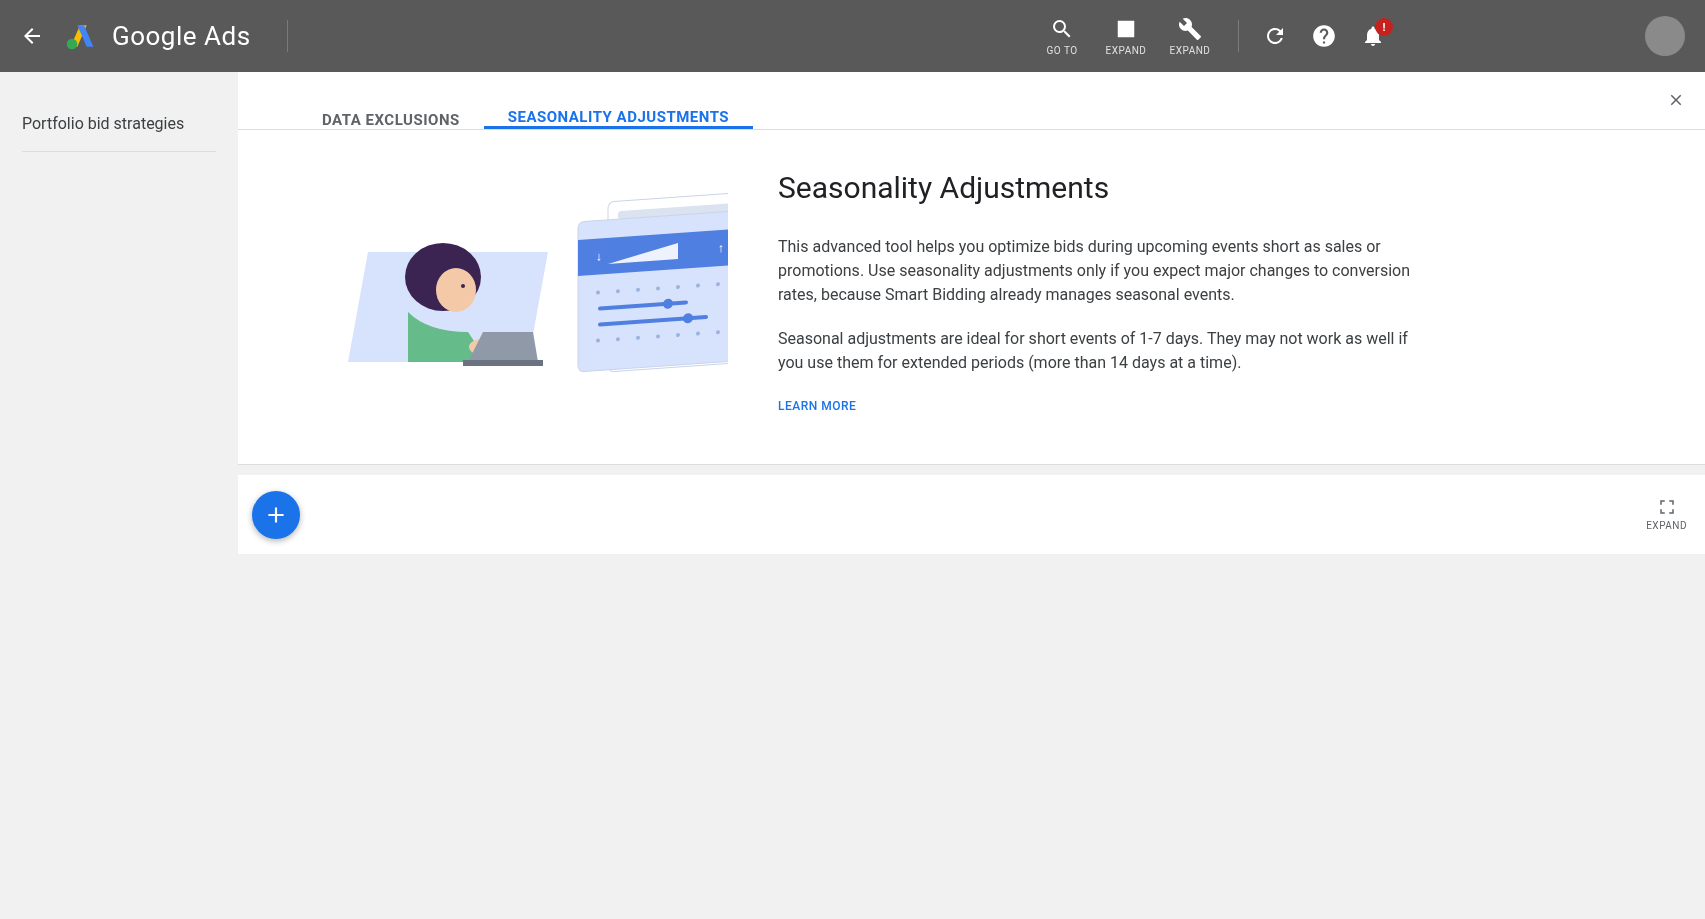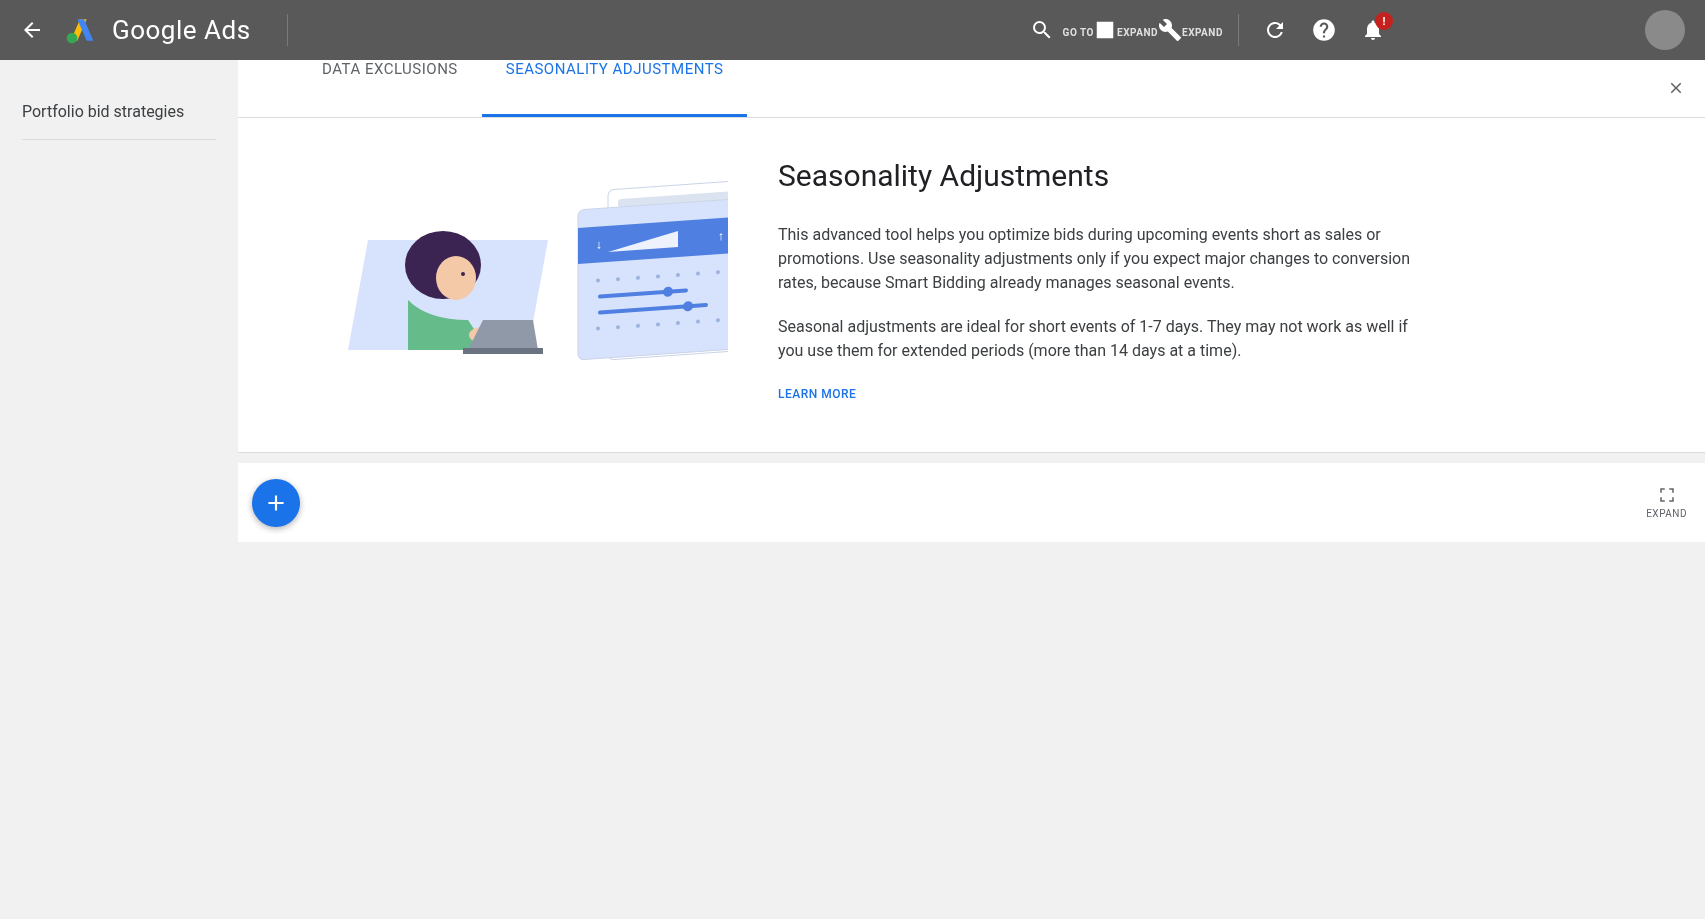--- a/index.html
+++ b/index.html
@@ -1,50 +1,50 @@
 <!DOCTYPE html>
 <html><head>
 <meta charset="utf-8">
 <style>
 * { margin: 0; padding: 0; box-sizing: border-box; font-family: Roboto, Arial, sans-serif; }
 body { background: #f1f1f1; width: 1705px; height: 919px; overflow: hidden; }
 
 .header {
-  height: 60px;
+  height: 72px;
   background: #595959;
   display: flex;
   align-items: center;
   padding: 0 20px;
   color: white;
 }
 .back-btn { cursor: pointer; margin-right: 20px; display:flex; align-items:center; }
 .logo-area { display: flex; align-items: center; gap: 16px; margin-right: 20px;}
 .logo-mark { width: 32px; height: 32px; }
 .logo-text { font-size: 26px; font-weight: 400; letter-spacing: 0.5px; }
 .divider-v { width: 1px; height: 32px; background: #7a7a7a; margin: 0 16px; }
 .header-spacer { flex: 1; }
 .header-tools { display: flex; align-items: center; gap: 0; }
-.tool { display: flex; flex-direction: row; align-items: center; justify-content: space-between; width: 64px; cursor: pointer; font-weight: bold; }
+.tool { display: flex; flex-direction: column; align-items: center; justify-content: space-between; width: 64px; cursor: pointer; }
 .tool-icon { height: 24px; display:flex; align-items:center; justify-content:center; }
 .tool-label { font-size: 10px; letter-spacing: 0.5px; margin-top: 4px; color: #e0e0e0; }
 .header-icons { display: flex; align-items: center; gap: 24px; margin-left: 8px; }
 .icon-btn { cursor: pointer; display:flex; align-items:center; justify-content:center; position:relative; }
 .notif-badge { position:absolute; top:-6px; right:-8px; width:18px; height:18px; background:#c5221f; border-radius:50%; display:flex; align-items:center; justify-content:center; color:white; font-size:11px; font-weight:bold; }
 .avatar { width:40px; height:40px; border-radius:50%; background:#8a8a8a; margin-left: 260px; cursor:pointer; }
 
 .body-area { display:flex; height: calc(100% - 72px); }
 .sidebar { width: 238px; background: #f1f1f1; padding-top: 22px; }
 .sidebar-title { font-size: 16px; color: #3c4043; padding: 0 22px 18px; margin-top: 20px; }
 .sidebar-divider { height:1px; background:#dadce0; margin: 0 22px 16px; }
 .sidebar-item { font-size:15px; padding: 14px 22px; cursor:pointer; }
 .sidebar-item.active { background:#dcdcdc; color:#1a73e8; border-left:3px solid #1a73e8; padding-left:19px; }
 
 .main { flex:1; display:flex; flex-direction:column; }
 .tab-bar { background:white; display:flex; align-items:center; border-bottom:1px solid #dadce0; padding: 0 60px 0 60px; height:58px; position:relative; }
-.tab { font-size:15px; font-weight:400; letter-spacing:0.5px; color:#5f6368; padding: 0 24px; height:100%; display:flex; align-items:flex-start; cursor:pointer; }
+.tab { font-size:15px; font-weight:700; letter-spacing:0.5px; color:#5f6368; padding: 0 24px; height:100%; display:flex; align-items:flex-end; cursor:pointer; }
 .tab.active { color:#1a73e8; border-bottom:3px solid #1a73e8; }
 .tab-close { position:absolute; right:20px; top:18px; cursor:pointer; color:#5f6368; font-size:20px; }
 
 .hero { background:white; display:flex; padding: 40px 60px 50px; gap:40px; border-bottom:1px solid #dadce0; margin-bottom:10px;}
 .hero-illustration { width:440px; display:flex; align-items:center; justify-content:center; }
 .hero-text { flex:1; max-width:650px; }
 .hero-title { font-size:30px; font-weight:400; color:#202124; margin-bottom:30px; }
 .hero-para { font-size:16px; color:#3c4043; line-height:1.5; margin-bottom:20px; }
 .learn-more { font-size:12px; font-weight:500; letter-spacing:0.5px; color:#1a73e8; cursor:pointer; }
 

